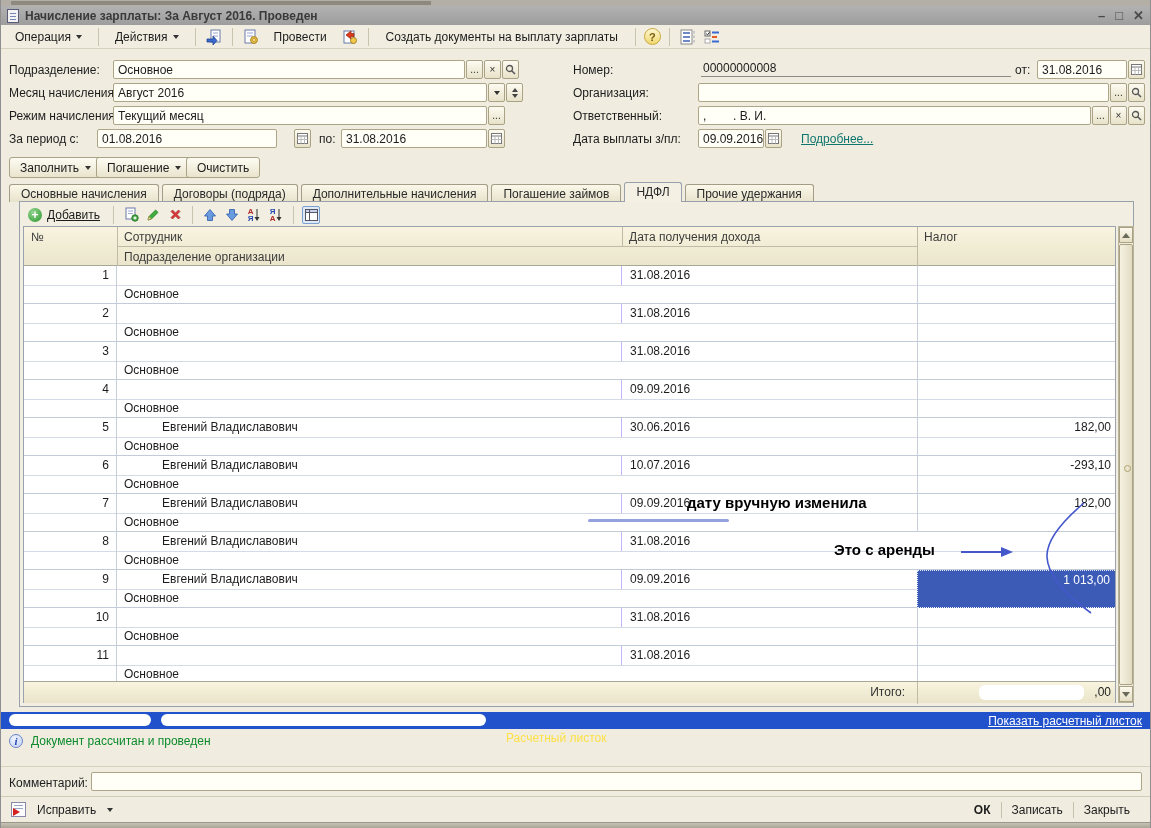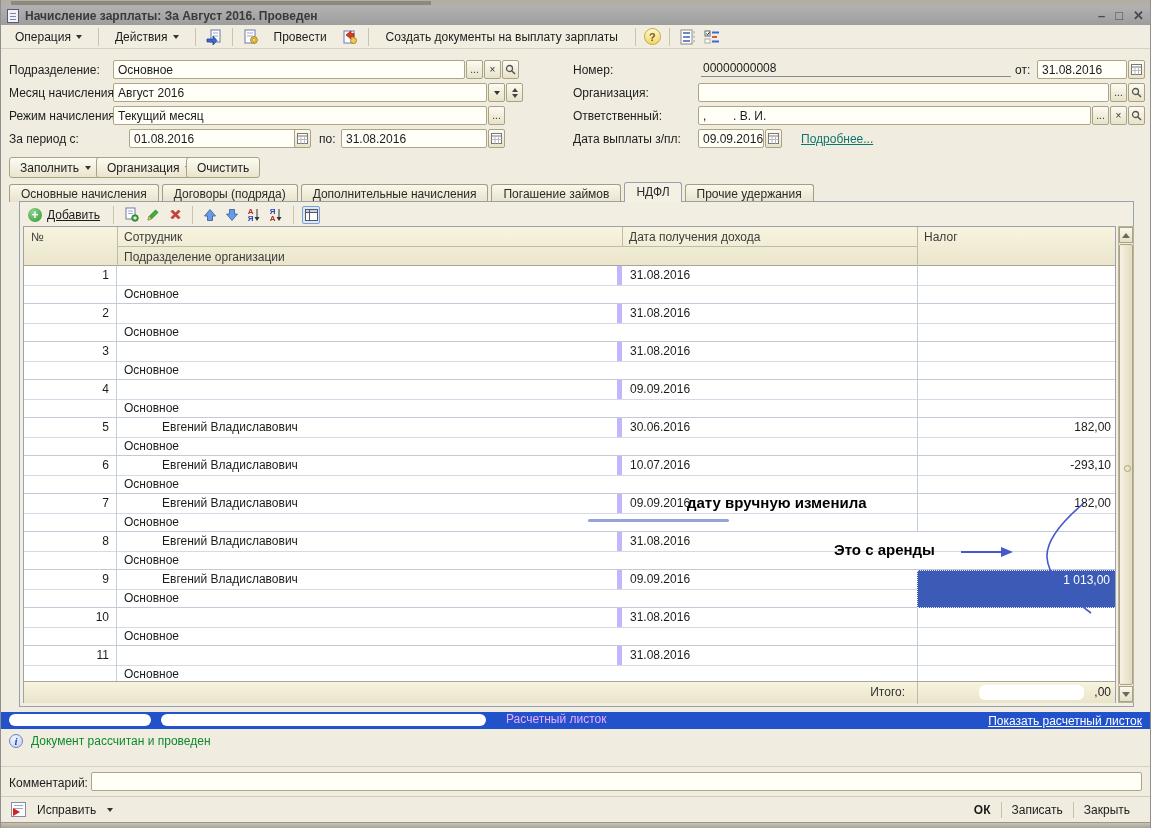--- a/index.html
+++ b/index.html
@@ -73,21 +73,21 @@
   .thead { position:absolute; left:0; top:0; width:100%; height:39px; background:linear-gradient(#f8f4df,#eae5cb); border-bottom:1px solid #a8a898; }
   .hc { position:absolute; color:#3c3c3c; padding:2px 7px; white-space:nowrap; overflow:hidden; }
   .hline-v { position:absolute; width:1px; background:#c0bba6; top:0; }
   .hline-h { position:absolute; height:1px; background:#c0bba6; }
 
   .tbody { position:absolute; left:0; top:39px; width:100%; height:415px; overflow:hidden; background:#fff; }
   .trow { position:relative; width:100%; height:38px; box-shadow: inset 0 -1px 0 #c2cbd8; }
   .trow::after { content:""; position:absolute; left:0; right:0; top:19px; height:1px; background:#d4dbe6; }
   .tc { position:absolute; white-space:nowrap; overflow:hidden; z-index:1; }
   .tc-num  { left:0; top:0; width:93px; height:38px; border-right:1px solid #c6ceda; text-align:right; padding:2px 7px 0 0; }
-  .tc-emp  { left:93px; top:0; width:505px; height:19px; border-right:5px solid #c4b5fd; padding:2px 0 0 45px; }
+  .tc-emp  { left:93px; top:0; width:505px; height:19px; border-right:1px solid #c4b5fd; padding:2px 0 0 45px; }
   .tc-date { left:598px; top:0; width:295px; height:19px; padding:2px 0 0 8px; }
   .tc-tax  { left:893px; top:0; width:200px; height:38px; border-left:1px solid #c6ceda; text-align:right; padding:2px 6px 0 0; }
   .tc-tax.sel { background:#3b5bb7; color:#fff; border:1px dotted #e8ecf8; z-index:2; }
   .tc-dept { left:93px; top:19px; width:800px; height:19px; padding:2px 0 0 7px; }
 
   .tfoot { position:absolute; left:0; top:454px; width:100%; height:22px; background:linear-gradient(#f8f4df,#e9e4c9);
            border-top:1px solid #a8a898; }
   .tfoot .total-label { position:absolute; right:210px; top:3px; color:#333; }
   .tfoot .total-cell { position:absolute; left:893px; top:0; width:200px; height:22px; border-left:1px solid #c0bba6; text-align:right; padding:3px 6px 0 0; }
   .blob { position:absolute; background:#fff; border-radius:6px; }
@@ -104,21 +104,21 @@
 
   
   .annot { position:absolute; font-weight:bold; font-size:15px; color:#000; white-space:nowrap; z-index:5; }
   .annot-underline { position:absolute; height:3px; background:#96a2de; z-index:5; border-radius:2px;}
   .annot-svg { position:absolute; z-index:5; }
 
   
   .payslip-bar { position:absolute; left:0; top:712px; width:100%; height:17px; background:#2152cc; color:#fff;
                  display:flex; align-items:center; }
   .payslip-bar .wblob { position:absolute; top:2px; height:12px; background:#fff; border-radius:6px; }
-  .payslip-title { position:absolute; left:505px; top:0; color:#f0abfc; }
+  .payslip-title { position:absolute; left:505px; top:19px; color:#fde047; }
   .payslip-link { position:absolute; right:8px; top:2px; color:#fff; text-decoration:underline; }
 
   
   .status-line { position:absolute; left:8px; top:734px; display:flex; align-items:center; gap:8px; }
   .info-ic { width:14px; height:14px; border-radius:50%; background:radial-gradient(circle at 35% 30%, #eef3ff, #c3d2f2);
              border:1px solid #6a84c8; color:#2a4ab0; font-family:"Liberation Serif", serif; font-style:italic; font-weight:bold;
              display:flex; align-items:center; justify-content:center; font-size:11px; }
   .status-text { color:#0c8a2c; }
 
   
@@ -250,21 +250,21 @@
       </span>
   </div>
 
   <div class="flabel" style="left:8px;top:109px;">Режим начисления:</div>
   <div class="field" style="left:112px;top:106px;width:374px;">Текущий месяц</div>
   <div class="fgroup" style="left:487px;top:106px;">
     <span class="fbtn">...</span>
   </div>
 
   <div class="flabel" style="left:8px;top:132px;">За период с:</div>
-  <div class="field" style="left:128px;top:129px;width:180px;">01.08.2016</div>
+  <div class="field" style="left:96px;top:129px;width:180px;">01.08.2016</div>
   <div class="fgroup" style="left:293px;top:129px;">
     <span class="fbtn">
         <svg class="cal-svg" width="11" height="11" viewBox="0 0 11 11">
           <rect x="0.5" y="0.5" width="10" height="10" fill="#fff" stroke="#777"></rect>
           <line x1="0.5" y1="3" x2="10.5" y2="3" stroke="#777"></line>
           <line x1="4" y1="3" x2="4" y2="10.5" stroke="#bbb"></line>
           <line x1="7.5" y1="3" x2="7.5" y2="10.5" stroke="#bbb"></line>
           <line x1="0.5" y1="6.5" x2="10.5" y2="6.5" stroke="#bbb"></line>
         </svg>
       </span>
@@ -337,21 +337,21 @@
         </svg>
       </span>
   </div>
   <a class="link" style="position:absolute;left:800px;top:132px;">Подробнее...</a>
 
   <div class="cmd-btn" style="left:8px;">
     <span>Заполнить</span>
       <span class="tri-down"></span>
   </div>
   <div class="cmd-btn" style="left:95px;">
-    <span>Организация</span>
+    <span>Погашение</span>
       <span class="tri-down"></span>
   </div>
   <div class="cmd-btn" style="left:185px;">
     <span>Очистить</span>
   </div>
 
   <div class="tabs">
       <div class="tab">Основные начисления</div>
       <div class="tab">Договоры (подряда)</div>
       <div class="tab">Дополнительные начисления</div>

